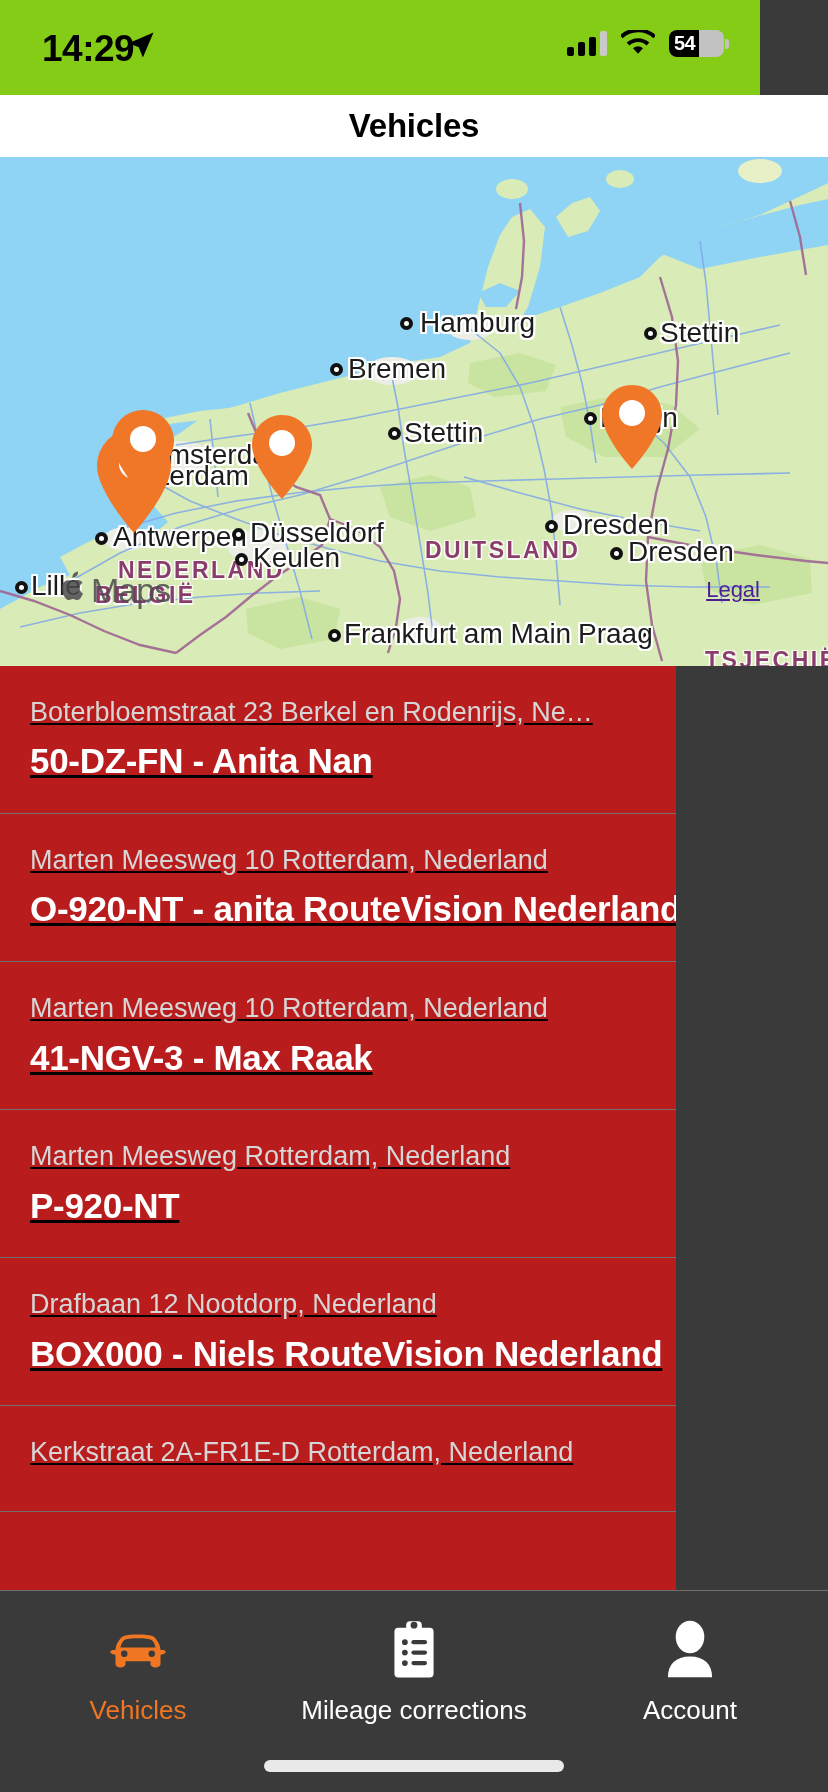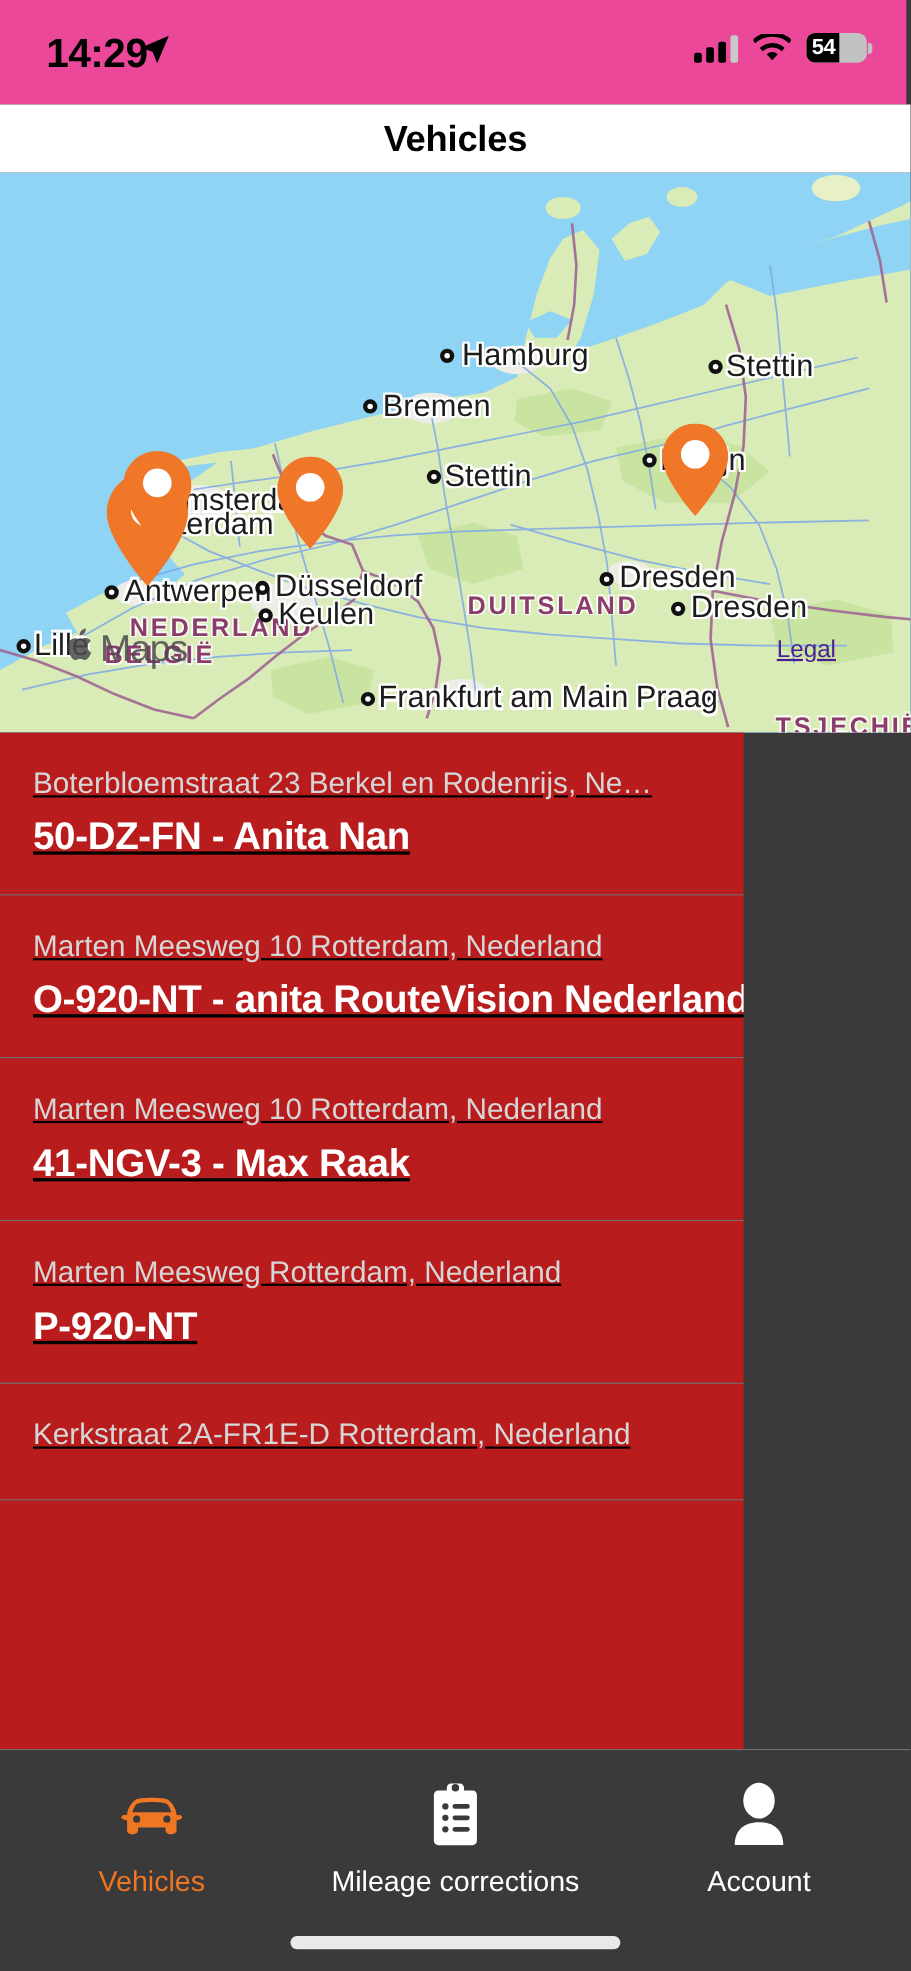--- a/index.html
+++ b/index.html
@@ -6,30 +6,30 @@
   html,body {
     width:828px; height:1792px; overflow:hidden;
     background:#3a3a3a;
     font-family:"Liberation Sans", sans-serif;
     -webkit-font-smoothing:antialiased;
   }
   #screen { position:relative; width:828px; height:1792px; overflow:hidden; background:#3a3a3a; }
 
   
   .statusbar {
-    position:absolute; top:0; left:0; width:824px; height:95px;
-    background:#ec4899; color:#000;
+    position:absolute; top:0; left:0; width:760px; height:95px;
+    background:#84cc16; color:#000;
   }
   .sb-time {
     position:absolute; left:42px; top:28px;
     font-size:37px; font-weight:600; letter-spacing:-0.5px;
     font-family:"Liberation Sans", sans-serif;
   }
   .sb-loc { position:absolute; left:126px; top:30px; width:30px; height:30px; }
-  .sb-right { position:absolute; right:36px; top:30px; display:flex; align-items:center; gap:14px;text-decoration:underline; }
+  .sb-right { position:absolute; right:36px; top:30px; display:flex; align-items:flex-start; gap:14px;text-decoration:underline; }
   .bars { display:flex; align-items:flex-end; gap:4px; height:26px; }
   .bars i { display:block; width:7px; background:#000; border-radius:2px; }
   .bars i:nth-child(1){height:9px;}
   .bars i:nth-child(2){height:14px;}
   .bars i:nth-child(3){height:19px;}
   .bars i:nth-child(4){height:25px; background:#c9c9c9;}
   .wifi { width:34px; height:26px; }
   .batt { position:relative; width:55px; height:27px; }
   .batt-shell {
     position:absolute; inset:0; border-radius:8px; background:#c2c2c2;
@@ -366,20 +366,31 @@
         <div class="row-sub">Marten Meesweg Rotterdam, Nederland</div>
         <div class="row-title">P-920-NT</div>
       </div>
       <span class="chev">
         <svg viewBox="0 0 14 24" width="26" height="44">
             <path d="M2 2 L12 12 L2 22" stroke="#ffffff" stroke-width="2.6" fill="none" stroke-linecap="round" stroke-linejoin="round"></path>
           </svg>
       </span>
     </div>
 
+    <div class="row">
+      <div class="row-text">
+        <div class="row-sub">Drafbaan 12 Nootdorp, Nederland</div>
+        <div class="row-title">BOX000 - Niels RouteVision Nederland</div>
+      </div>
+      <span class="chev">
+        <svg viewBox="0 0 14 24" width="26" height="44">
+            <path d="M2 2 L12 12 L2 22" stroke="#ffffff" stroke-width="2.6" fill="none" stroke-linecap="round" stroke-linejoin="round"></path>
+          </svg>
+      </span>
+    </div>
 
     <div class="row">
       <div class="row-text">
         <div class="row-sub">Kerkstraat 2A-FR1E-D Rotterdam, Nederland</div>
         <div class="row-title"></div>
       </div>
       <span class="chev">
         <svg viewBox="0 0 14 24" width="26" height="44">
             <path d="M2 2 L12 12 L2 22" stroke="#ffffff" stroke-width="2.6" fill="none" stroke-linecap="round" stroke-linejoin="round"></path>
           </svg>

